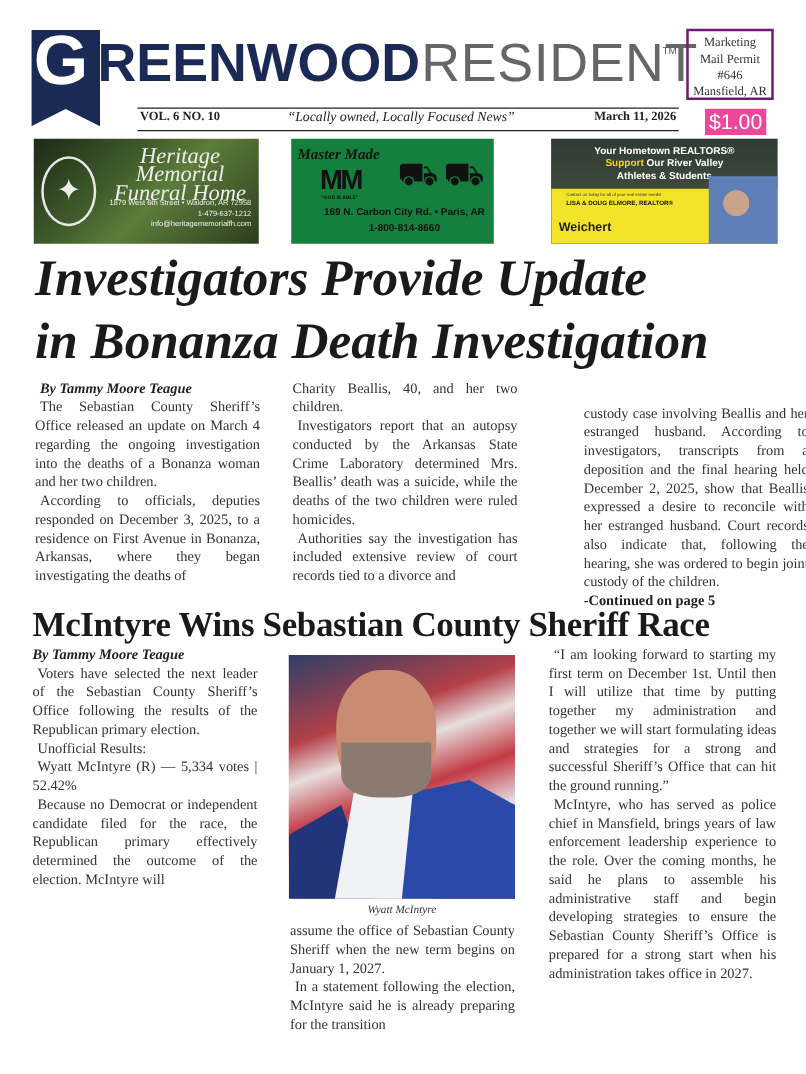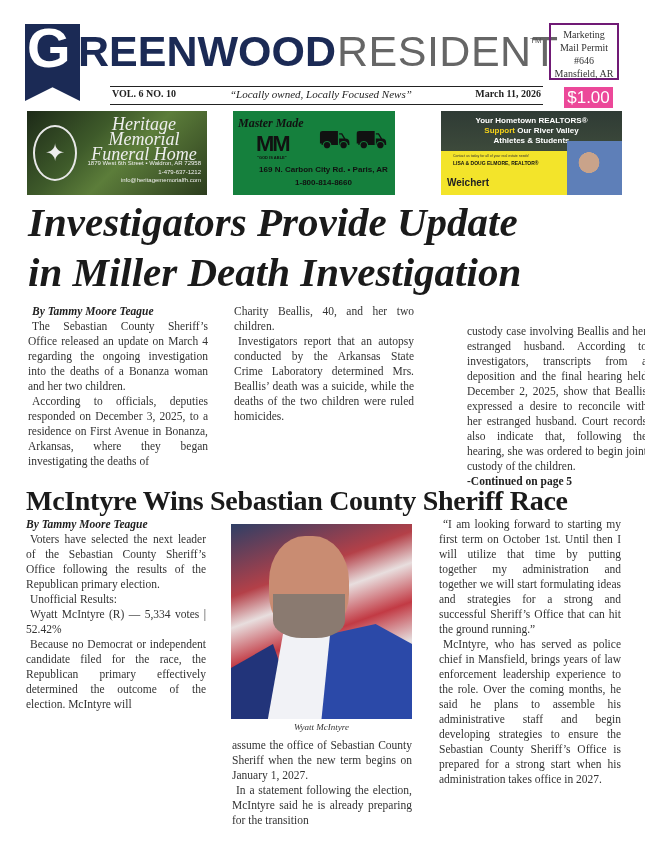--- a/index.html
+++ b/index.html
@@ -143,31 +143,32 @@
   <div class="l3">Athletes &amp; Students</div>
   <div class="bottom"></div>
   <div class="contact">Contact us today for all of your real estate needs!</div>
   <div class="agent">LISA &amp; DOUG ELMORE, REALTOR®</div>
   <div class="brand">Weichert</div>
   <div class="people"></div>
 </div>
 
 <div class="headline">
   <div>Investigators Provide Update</div>
-  <div>in Miller Death Investigation</div>
+  <div>in Bonanza Death Investigation</div>
 </div>
 
 <div class="col a1c1">
   <div class="byline">By Tammy Moore Teague</div>
   <p>The Sebastian County Sheriff’s Office released an update on March 4 regarding the ongoing investigation into the deaths of a Bonanza woman and her two children.</p>
   <p>According to officials, deputies responded on December 3, 2025, to a residence on First Avenue in Bonanza, Arkansas, where they began investigating the deaths of</p>
 </div>
 <div class="col a1c2">
   <p style="text-indent:0">Charity Beallis, 40, and her two children.</p>
   <p>Investigators report that an autopsy conducted by the Arkansas State Crime Laboratory determined Mrs. Beallis’ death was a suicide, while the deaths of the two children were ruled homicides.</p>
+  <p>Authorities say the investigation has included extensive review of court records tied to a divorce and</p>
 </div>
 <div class="col a1c3">
   <p style="text-indent:0">custody case involving Beallis and her estranged husband. According to investigators, transcripts from a deposition and the final hearing held December 2, 2025, show that Beallis expressed a desire to reconcile with her estranged husband. Court records also indicate that, following the hearing, she was ordered to begin joint custody of the children.</p>
   <div class="continued">-Continued on page 5</div>
 </div>
 
 <div class="headline2">McIntyre Wins Sebastian County Sheriff Race</div>
 
 <div class="col a2c1">
   <div class="byline">By Tammy Moore Teague</div>
@@ -185,15 +186,15 @@
   <div class="beard"></div>
 </div>
 <div class="caption">Wyatt McIntyre</div>
 
 <div class="col a2c2">
   <p style="text-indent:0">assume the office of Sebastian County Sheriff when the new term begins on January 1, 2027.</p>
   <p>In a statement following the election, McIntyre said he is already preparing for the transition</p>
 </div>
 
 <div class="col a2c3">
-  <p>“I am looking forward to starting my first term on October 1st. Until then I will utilize that time by putting together my administration and together we will start formulating ideas and strategies for a strong and successful Sheriff’s Office that can hit the ground running.”</p>
+  <p>“I am looking forward to starting my first term on December 1st. Until then I will utilize that time by putting together my administration and together we will start formulating ideas and strategies for a strong and successful Sheriff’s Office that can hit the ground running.”</p>
   <p>McIntyre, who has served as police chief in Mansfield, brings years of law enforcement leadership experience to the role. Over the coming months, he said he plans to assemble his administrative staff and begin developing strategies to ensure the Sebastian County Sheriff’s Office is prepared for a strong start when his administration takes office in 2027.</p>
 </div>
 
 </body></html>

